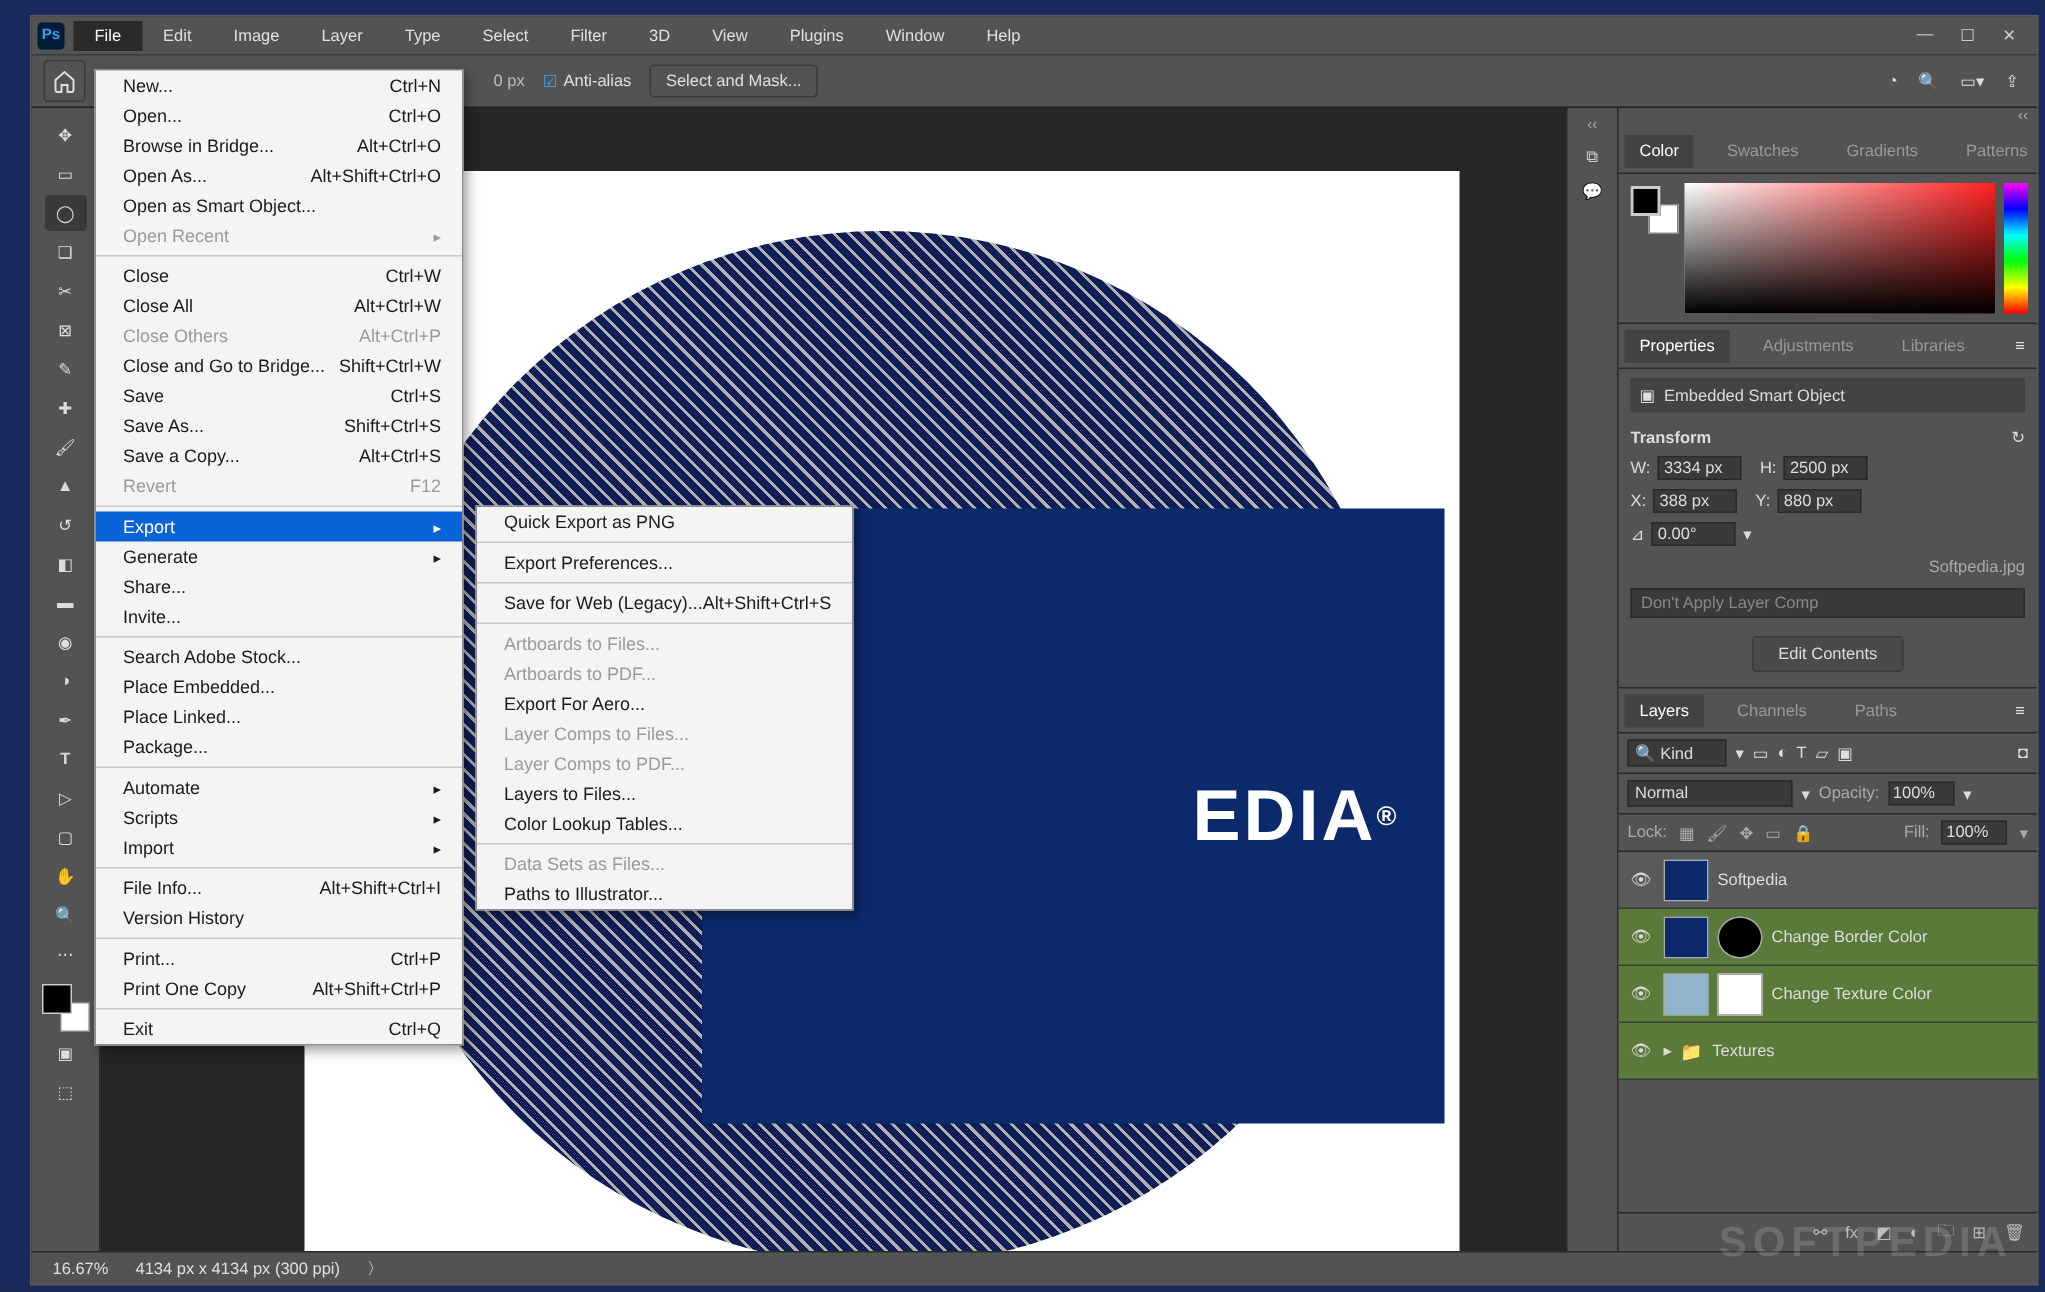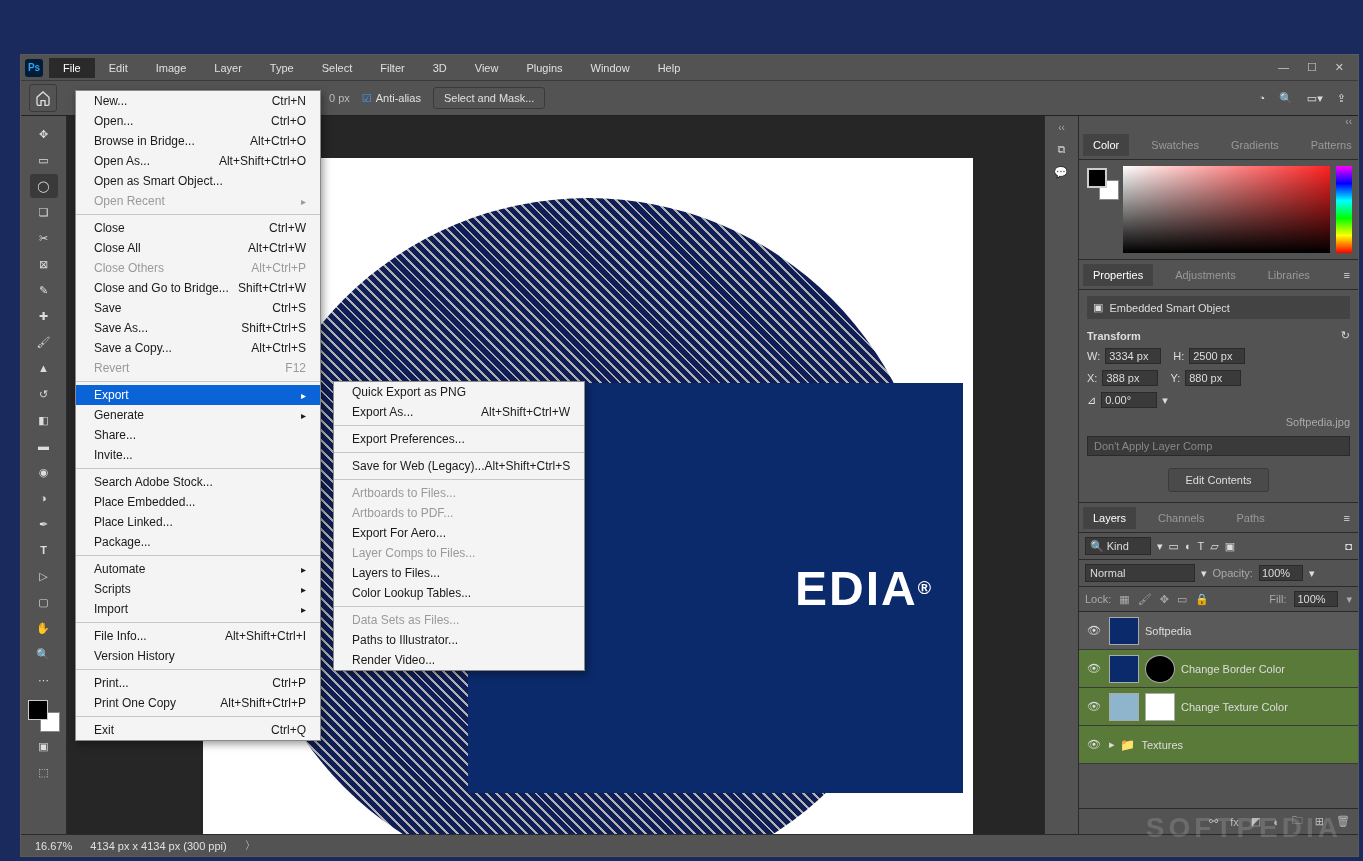--- a/index.html
+++ b/index.html
@@ -1,17 +1,17 @@
 <!DOCTYPE html>
 <html><head>
 <meta charset="utf-8">
 <style>
 * { margin: 0; padding: 0; box-sizing: border-box; font-family: "Segoe UI", Tahoma, sans-serif; user-select: none; }
 html, body { width: 1363px; height: 861px; overflow: hidden; background: #1b2a5c; }
-.app-frame { position: absolute; top: 10px; left: 20px; right: 4px; bottom: 4px; background: #323232; border: 1px solid #5a5a5a; display: flex; flex-direction: column; font-size: 11px; color: #e0e0e0; margin-top: 44px; }
+.app-frame { position: absolute; top: 10px; left: 20px; right: 4px; bottom: 4px; background: #323232; border: 1px solid #5a5a5a; display: flex; flex-direction: column; font-size: 11px; color: #e0e0e0; }
 .menubar { height: 25px; background: #535353; display: flex; align-items: center; padding-left: 4px; position: relative; }
 .ps-logo { width: 18px; height: 18px; background: #001c36; border-radius: 3px; color: #2fa3f4; font-weight: bold; font-size: 10px; display:flex; align-items:center; justify-content:center; margin-right: 6px; }
 .menubar-item { padding: 4px 14px; cursor: default; }
 .menubar-item.active { background: #2a2a2a; color: #fff; }
 .win-controls { margin-left: auto; display:flex; gap: 18px; padding-right: 14px; color:#ccc; }
 .options-bar { height: 36px; background: #535353; border-top:1px solid #3a3a3a; border-bottom:1px solid #222; display:flex; align-items:center; padding-left: 8px; gap: 12px; }
 .home-btn { width:28px; height:28px; display:flex; align-items:center; justify-content:center; border:1px solid #3a3a3a; border-radius:3px; }
 .opt-check { display:flex; align-items:center; gap:4px; }
 .opt-btn { border:1px solid #3a3a3a; border-radius:3px; padding:4px 10px; background:#535353; }
 .opt-right { margin-left:auto; display:flex; align-items:center; gap:14px; padding-right:12px; color:#ddd; }
@@ -63,22 +63,22 @@
 .layer-row.sel { background:#5a5a5a; }
 .eye { width:18px; text-align:center; }
 .thumb { width:30px; height:28px; background:#0b2a6b; border:1px solid #aaa; }
 .thumb.circle { background:#000; border-radius:50%; }
 .thumb.white { background:#fff; }
 .thumb.tex { background:#8fb5cc; }
 .folder-icon::before { content:"📁"; font-size:12px; }
 .layers-bottom { height:26px; border-top:1px solid #2a2a2a; display:flex; align-items:center; justify-content:flex-end; gap:12px; padding:0 8px; color:#bbb; }
 
 .dropdown { position:absolute; background:#f4f4f4; color:#1a1a1a; border:1px solid #8a8a8a; box-shadow:2px 3px 8px rgba(0,0,0,0.4); font-size:12px; z-index:50; }
-.file-menu { top:35px; left:54px; width:246px; }
-.sub-menu { top:326px; left:312px; width:252px; }
+.file-menu { top:35px; left:42px; width:246px; }
+.sub-menu { top:326px; left:296px; width:252px; }
 .dd-item { display:flex; justify-content:space-between; padding:3px 14px 3px 18px; white-space:nowrap; }
 .dd-item.disabled { color:#9a9a9a; }
 .dd-item.hl { background:#0a64d8; color:#fff; }
 .dd-item .arrow::after { content:"▸"; font-size:10px; }
 .dd-sep { height:1px; background:#c8c8c8; margin:3px 0; }
 .watermark { position:absolute; right:16px; bottom:12px; font-size:28px; letter-spacing:4px; color:rgba(255,255,255,0.15); font-weight:700; pointer-events:none; }
 .icon-svg { width:16px; height:16px; }
 </style>
 </head>
 <body>
@@ -451,24 +451,20 @@
       <div class="dd-item">
         <span>Exit</span>
         <span>Ctrl+Q</span>
       </div>
     </div>
   <div class="dropdown sub-menu" id="export-submenu">
       <div class="dd-item">
         <span>Quick Export as PNG</span>
         <span></span>
       </div>
-      <div class="dd-item">
-        <span>Export As...</span>
-        <span>Alt+Shift+Ctrl+W</span>
-      </div>
       <div class="dd-sep"></div>
       <div class="dd-item">
         <span>Export Preferences...</span>
         <span></span>
       </div>
       <div class="dd-sep"></div>
       <div class="dd-item">
         <span>Save for Web (Legacy)...</span>
         <span>Alt+Shift+Ctrl+S</span>
       </div>
@@ -482,37 +478,37 @@
         <span></span>
       </div>
       <div class="dd-item">
         <span>Export For Aero...</span>
         <span></span>
       </div>
       <div class="dd-item disabled">
         <span>Layer Comps to Files...</span>
         <span></span>
       </div>
+      <div class="dd-item disabled">
+        <span>Layer Comps to PDF...</span>
+        <span></span>
+      </div>
       <div class="dd-item">
         <span>Layers to Files...</span>
         <span></span>
       </div>
       <div class="dd-item">
         <span>Color Lookup Tables...</span>
         <span></span>
       </div>
       <div class="dd-sep"></div>
       <div class="dd-item disabled">
         <span>Data Sets as Files...</span>
         <span></span>
       </div>
       <div class="dd-item">
         <span>Paths to Illustrator...</span>
-        <span></span>
-      </div>
-      <div class="dd-item">
-        <span>Render Video...</span>
         <span></span>
       </div>
     </div>
 
   <div class="watermark">SOFTPEDIA</div>
 </div>
 
 </body></html>

